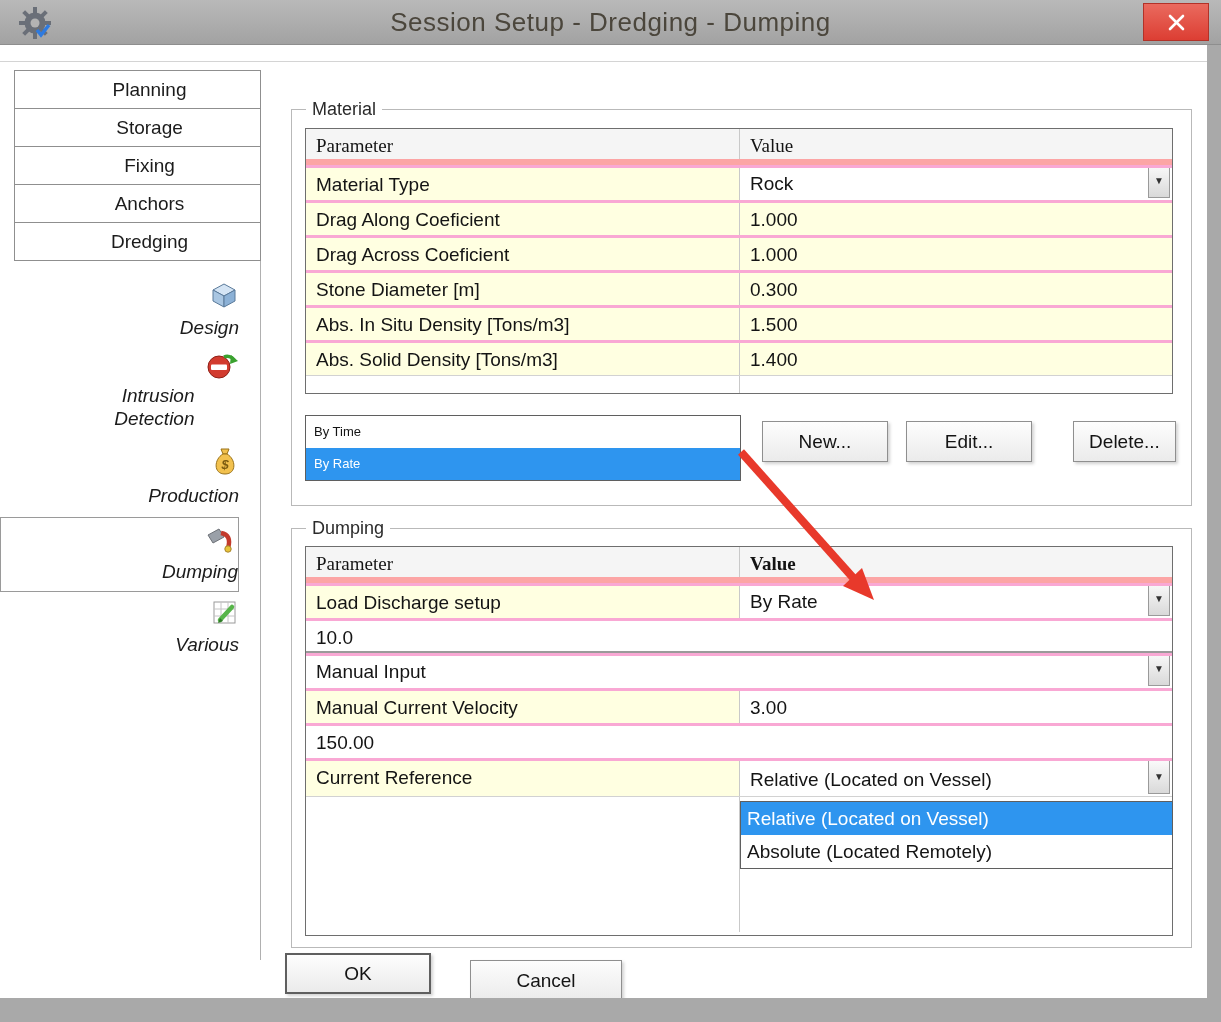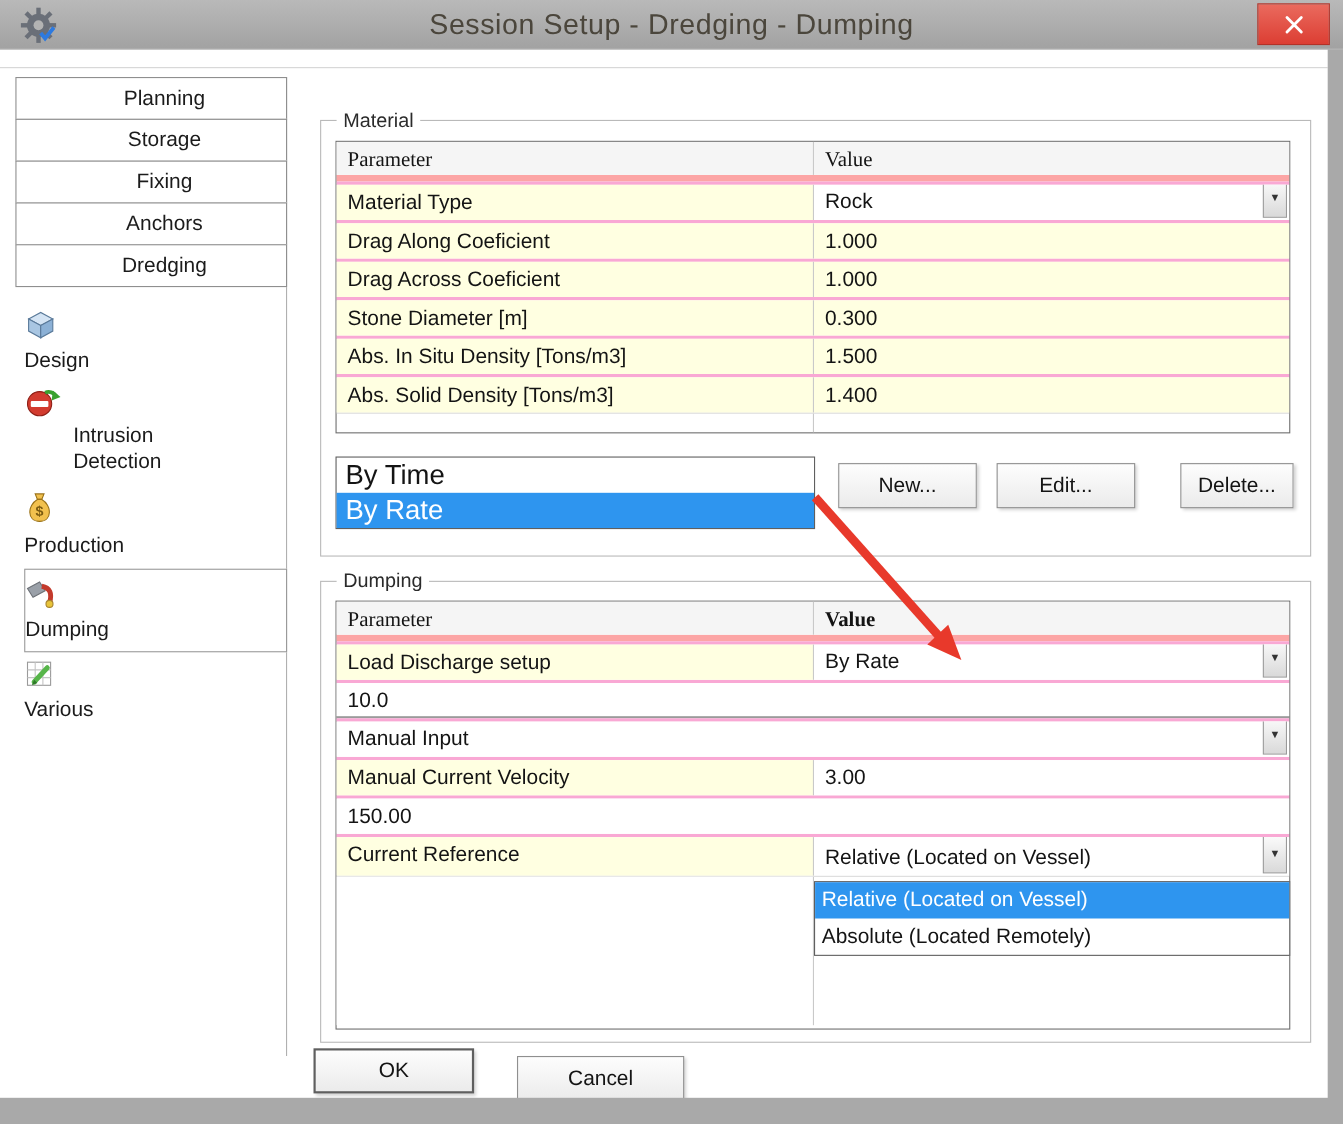--- a/index.html
+++ b/index.html
@@ -18,21 +18,21 @@
 
   
   .strip-bottom { position:absolute; left:0; top:998px; width:1221px; height:24px; background:#a9a9a9; z-index:12; }
   .strip-right  { position:absolute; left:1207px; top:45px; width:14px; height:977px; background:#a9a9a9; z-index:12; }
   .topline { position:absolute; left:0; top:61px; width:1207px; height:1px; background:#d4d4d4; }
 
   
   .side-sep { position:absolute; left:260px; top:70px; width:1px; height:890px; background:#b0b0b0; }
   .tabbtn { position:absolute; left:14px; width:247px; height:39px; background:#ffffff;
     border:1px solid #8f8f8f; text-align:center; line-height:37px; font-size:19px; color:#1b1b1b; cursor:pointer;padding-left:24px; }
-  .subitem { position:absolute; left:22px; width:239px; text-align:left; cursor:pointer; }
+  .subitem { position:absolute; left:0; width:239px; text-align:right; cursor:pointer;font-style:italic; }
   .subitem .lbl { display:block; font-size:19px; color:#1b1b1b; line-height:23px; margin-top:3px; }
   .subitem svg { display:inline-block; }
   .subitem.selected { border:1px solid #9a9a9a; background:#ffffff; padding:9px 0 8px 0; }
 
   
   .groupbox { position:absolute; border:1px solid #b9b9b9; background:transparent; }
   .grouplabel { position:absolute; top:-11px; left:14px; background:#ffffff; padding:0 6px;
     font-size:18px; color:#2b2b2b; }
 
   
@@ -52,21 +52,21 @@
   .combo .ctext { flex:1; }
   .dd-btn { width:22px; margin:2px 2px 2px 0; background:linear-gradient(#fbfbfb,#d9d9d9);
     border:1px solid #9a9a9a; display:flex; align-items:center; justify-content:center;
     font-size:10px; color:#333; cursor:pointer; }
   .filler { display:flex; border-top:1px solid #d2d2d2; }
   .filler .fparam { width:434px; border-right:1px solid #c9c9c9; }
 
   
   .listbox { position:absolute; left:305px; top:415px; width:436px; height:66px;
     border:1px solid #5f5f5f; background:#ffffff; }
-  .listbox .item { height:32px; line-height:32px; font-size:25px; padding-left:8px; color:#141414; cursor:pointer; }
+  .listbox .item { height:32px; line-height:32px; font-size:13px; padding-left:8px; color:#141414; cursor:pointer; }
   .listbox .item.sel { background:#2e95ef; color:#ffffff; }
 
   
   .pushbtn { position:absolute; height:41px; background:linear-gradient(#fdfdfd,#ebebeb);
     border:1px solid #8f8f8f; box-shadow:2px 2px 3px rgba(0,0,0,0.18);
     font-size:19px; color:#141414; text-align:center; line-height:39px; cursor:pointer; }
 
   
   .popup { position:absolute; left:740px; top:801px; width:433px; border:1px solid #5f5f5f;
     background:#ffffff; z-index:6; }

